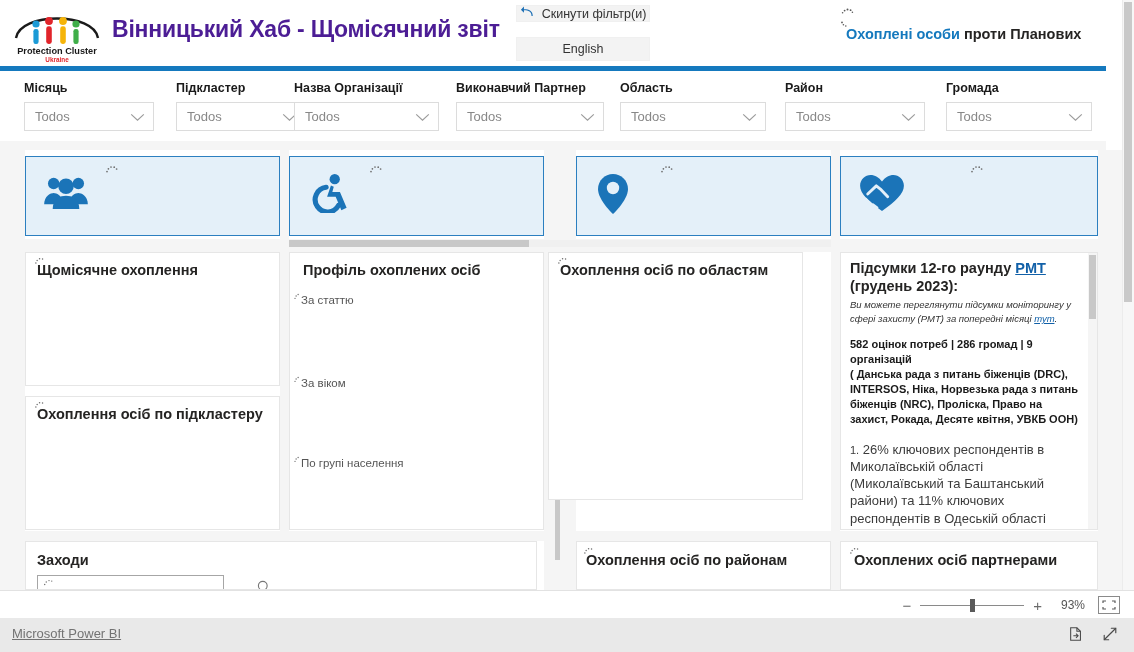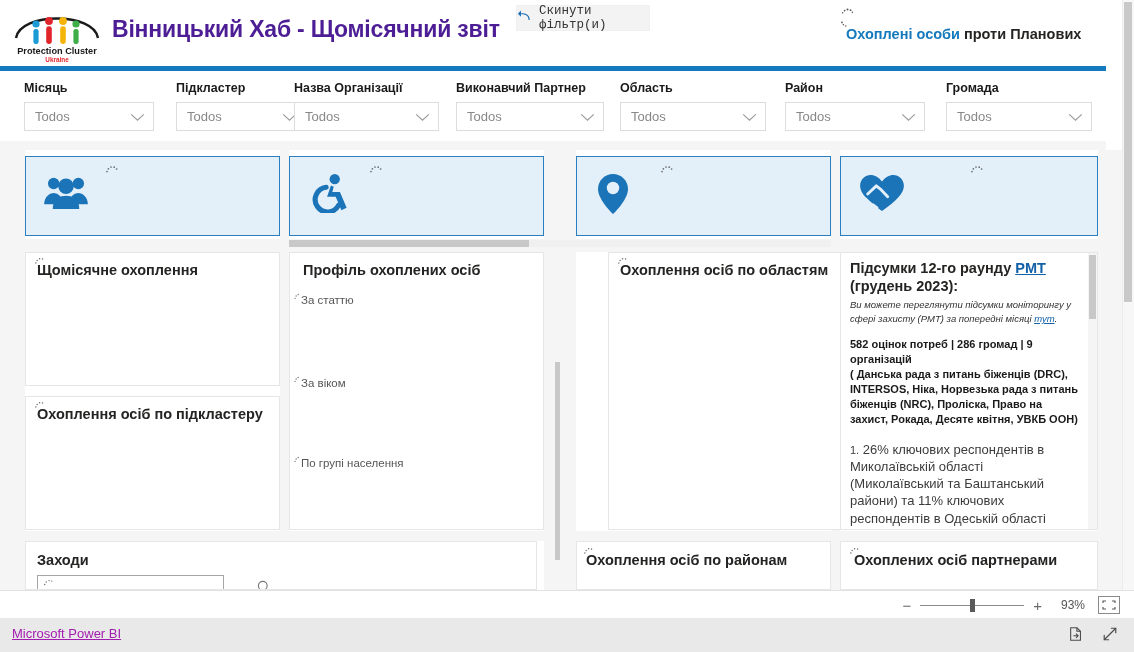--- a/index.html
+++ b/index.html
@@ -39,21 +39,21 @@
   }
   .hdr-btn {
     position: absolute;
     background: #f3f3f3;
     border: 1px solid #f0f0f0;
     color: #333; font-size: 12.5px;
     display: flex; align-items: center; justify-content: center;
     cursor: pointer;
     user-select: none;
   }
-  #btn-reset { left: 516px; top: 5px; width: 134px; height: 26px; gap: 7px; font-family: Liberation Mono, monospace; }
+  #btn-reset { left: 516px; top: 5px; width: 134px; height: 17px; gap: 7px; }
   #btn-lang  { left: 516px; top: 37px; width: 134px; height: 24px; }
   .undo-ico { flex: 0 0 auto; margin-top: 1px; }
 
   .kpi-compare-title {
     position: absolute; left: 846px; top: 5px;
     font-size: 14.5px; font-weight: bold; color: #252423;
     white-space: nowrap;
     margin-top: 21px;
   }
   .kpi-compare-title .accent { color: #1579be; }
@@ -228,21 +228,21 @@
   }
 
   
   .footer {
     position: absolute; left: 0; top: 618px;
     width: 1134px; height: 34px;
     background: #e9e9e9;
   }
   .footer-link {
     position: absolute; left: 12px; top: 8px;
-    font-size: 13px; color: #a21caf;
+    font-size: 13px; color: #737373;
     text-decoration: underline; cursor: pointer;
   }
   .footer-ico {
     position: absolute; top: 8px; cursor: pointer;
   }
 </style>
 </head>
 <body>
 
 <div id="report">
@@ -275,20 +275,23 @@
       <span class="undo-ico">
         <svg width="15" height="15" viewBox="0 0 16 16">
           <path d="M4.2 4.4 V1.7 L1.0 5.0 L4.2 8.2 V5.6
                    C9.2 5.6 12.3 7.2 12.3 11.6 H13.6
                    C13.6 6.2 10.0 4.4 4.2 4.4 Z" fill="#1c6fb5"></path>
         </svg>
       </span>
       <span>Скинути фільтр(и)</span>
     </div>
 
+    <div class="hdr-btn" id="btn-lang">
+      <span>English</span>
+    </div>
 
     <div class="spark" style="left:840px; top:8px;">
       <svg width="16" height="20" viewBox="0 0 16 20">
         <g fill="#5a5a5a">
           <circle cx="7.5" cy="1.6" r="1.0"></circle>
             <circle cx="10.6" cy="2.2" r="0.9"></circle>
           <circle cx="12.4" cy="4.3" r="0.8"></circle>
             <circle cx="4.6" cy="2.6" r="0.9"></circle>
           <circle cx="2.6" cy="4.8" r="0.8"></circle>
           <circle cx="2.0" cy="14.4" r="0.9"></circle>
@@ -578,21 +581,21 @@
       </g>
         </svg>
     </span>
     <div class="sub-label" style="left:11px; top:204px;">По групі населення</div>
   </div>
 
   <div class="vscroll-track" style="left:553px; top:252px; width:9px; height:338px;">
     <div class="vscroll-thumb" style="left:2px; top:110px; width:5px; height:198px;"></div>
   </div>
 
-  <div class="panel" style="left:608px; top:252px; width:255px; height:278px;">
+  <div class="panel" style="left:548px; top:252px; width:255px; height:248px;">
     <span class="spark" style="left:7px; top:3px;">
       <svg width="15" height="13" viewBox="0 0 16 14">
           <g fill="#6b6b6b">
         <circle cx="3.0" cy="7.6" r="0.8"></circle>
             <circle cx="4.4" cy="4.8" r="0.8"></circle>
         <circle cx="7.0" cy="3.0" r="0.8"></circle>
             <circle cx="10.2" cy="3.2" r="0.8"></circle>
       </g>
         </svg>
     </span>

